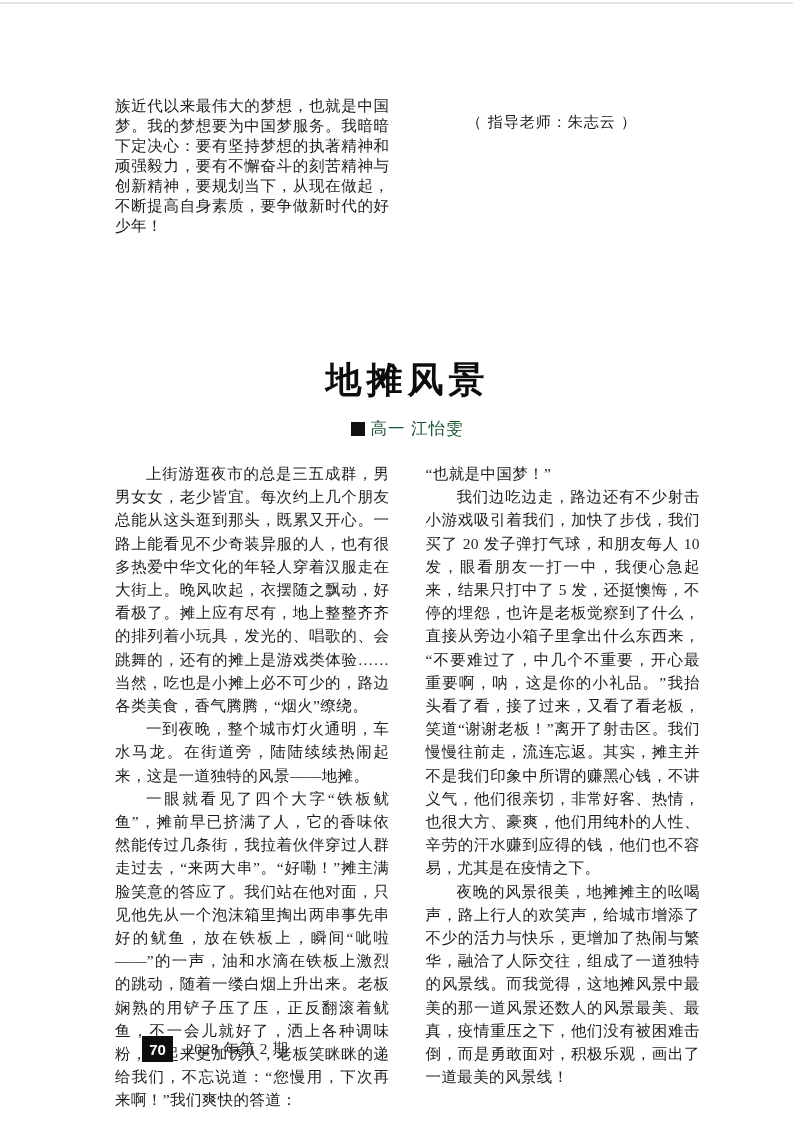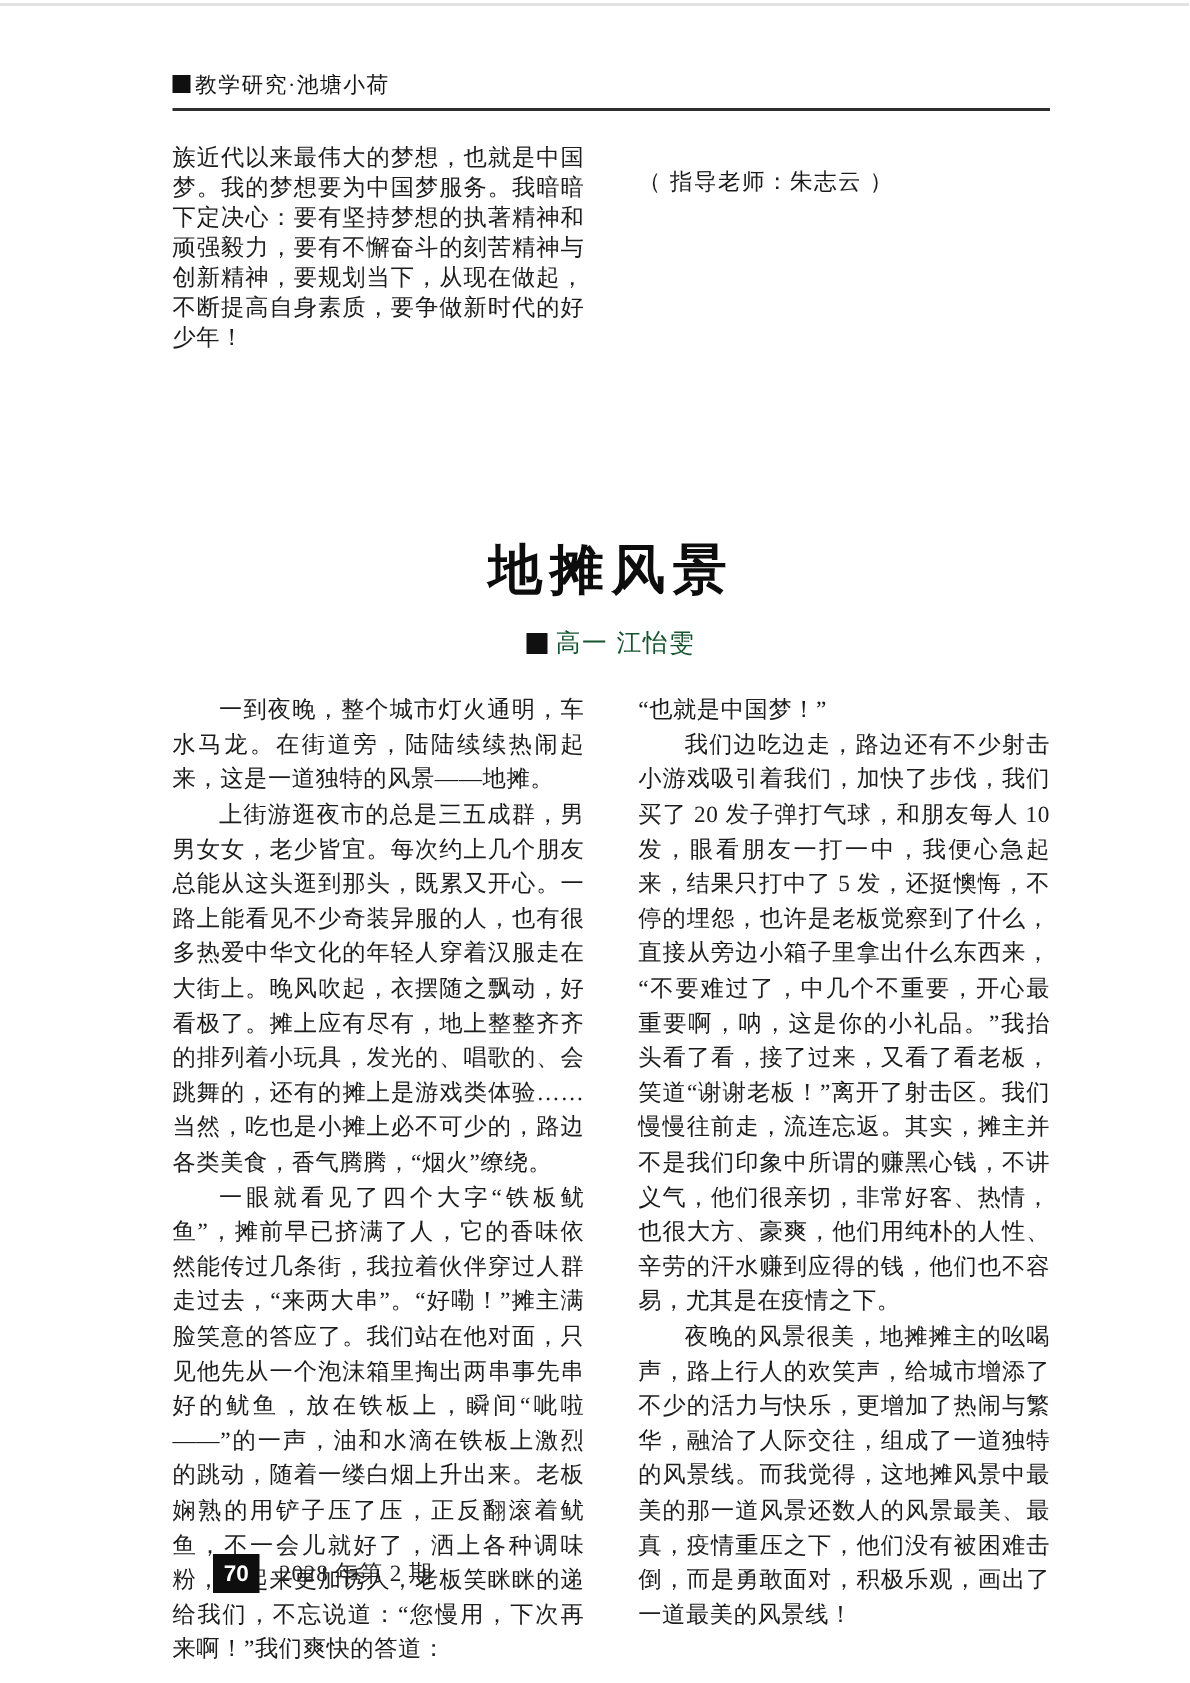--- a/index.html
+++ b/index.html
@@ -42,21 +42,21 @@
   }
   .col p{margin:0;text-indent:2em;}
   .col p.noindent{text-indent:0;}
   
   .top-section{top:96px;}
   .top-section .col{
     font-size:15.5px;line-height:20px;letter-spacing:0.4px;
   }
   .teacher-credit{
     margin-top:16px;
-    text-align:left;
+    text-align:center;
     padding-right:22px;
     font-family:"Liberation Sans","DejaVu Sans",sans-serif;
     font-size:15px;letter-spacing:1px;color:#1a1a1a;
   }
   
   .article-title{
     position:absolute;top:356px;left:115px;width:585px;
     text-align:center;
     font-size:36px;font-weight:bold;
     letter-spacing:5px;
@@ -90,43 +90,40 @@
     font-size:15.5px;color:#1f1f1f;letter-spacing:0.5px;
   }
 </style>
 </head>
 <body>
 
 <div class="page">
 
   <div class="scan-edge"></div>
 
-  <div class="page-header">
-    <span class="sq small"></span><span>教学研究·池塘小荷</span>
-  </div>
 
   <div class="two-col top-section">
     <div class="col">
       <p class="noindent">族近代以来最伟大的梦想，也就是中国梦。我的梦想要为中国梦服务。我暗暗下定决心：要有坚持梦想的执著精神和顽强毅力，要有不懈奋斗的刻苦精神与创新精神，要规划当下，从现在做起，不断提高自身素质，要争做新时代的好少年！</p>
     </div>
     <div class="col">
       <div class="teacher-credit">（ 指导老师：朱志云 ）</div>
     </div>
   </div>
 
   <div class="article-title">地摊风景</div>
 
   <div class="article-author">
     <span class="sq mid"></span><span>高一 江怡雯</span>
   </div>
 
   <div class="two-col main-section">
     <div class="col">
+      <p>上街游逛夜市的总是三五成群，男男女女，老少皆宜。每次约上几个朋友总能从这头逛到那头，既累又开心。一路上能看见不少奇装异服的人，也有很多热爱中华文化的年轻人穿着汉服走在大街上。晚风吹起，衣摆随之飘动，好看极了。摊上应有尽有，地上整整齐齐的排列着小玩具，发光的、唱歌的、会跳舞的，还有的摊上是游戏类体验……当然，吃也是小摊上必不可少的，路边各类美食，香气腾腾，“烟火”缭绕。</p>
       <p>一到夜晚，整个城市灯火通明，车水马龙。在街道旁，陆陆续续热闹起来，这是一道独特的风景——地摊。</p>
-      <p>上街游逛夜市的总是三五成群，男男女女，老少皆宜。每次约上几个朋友总能从这头逛到那头，既累又开心。一路上能看见不少奇装异服的人，也有很多热爱中华文化的年轻人穿着汉服走在大街上。晚风吹起，衣摆随之飘动，好看极了。摊上应有尽有，地上整整齐齐的排列着小玩具，发光的、唱歌的、会跳舞的，还有的摊上是游戏类体验……当然，吃也是小摊上必不可少的，路边各类美食，香气腾腾，“烟火”缭绕。</p>
       <p>一眼就看见了四个大字“铁板鱿鱼”，摊前早已挤满了人，它的香味依然能传过几条街，我拉着伙伴穿过人群走过去，“来两大串”。“好嘞！”摊主满脸笑意的答应了。我们站在他对面，只见他先从一个泡沫箱里掏出两串事先串好的鱿鱼，放在铁板上，瞬间“呲啦——”的一声，油和水滴在铁板上激烈的跳动，随着一缕白烟上升出来。老板娴熟的用铲子压了压，正反翻滚着鱿鱼，不一会儿就好了，洒上各种调味粉，看起来更加诱人，老板笑眯眯的递给我们，不忘说道：“您慢用，下次再来啊！”我们爽快的答道：</p>
     </div>
     <div class="col">
       <p class="noindent">“也就是中国梦！”</p>
       <p>我们边吃边走，路边还有不少射击小游戏吸引着我们，加快了步伐，我们买了 20 发子弹打气球，和朋友每人 10 发，眼看朋友一打一中，我便心急起来，结果只打中了 5 发，还挺懊悔，不停的埋怨，也许是老板觉察到了什么，直接从旁边小箱子里拿出什么东西来，“不要难过了，中几个不重要，开心最重要啊，呐，这是你的小礼品。”我抬头看了看，接了过来，又看了看老板，笑道“谢谢老板！”离开了射击区。我们慢慢往前走，流连忘返。其实，摊主并不是我们印象中所谓的赚黑心钱，不讲义气，他们很亲切，非常好客、热情，也很大方、豪爽，他们用纯朴的人性、辛劳的汗水赚到应得的钱，他们也不容易，尤其是在疫情之下。</p>
       <p>夜晚的风景很美，地摊摊主的吆喝声，路上行人的欢笑声，给城市增添了不少的活力与快乐，更增加了热闹与繁华，融洽了人际交往，组成了一道独特的风景线。而我觉得，这地摊风景中最美的那一道风景还数人的风景最美、最真，疫情重压之下，他们没有被困难击倒，而是勇敢面对，积极乐观，画出了一道最美的风景线！</p>
     </div>
   </div>
 
   <div class="page-footer">

